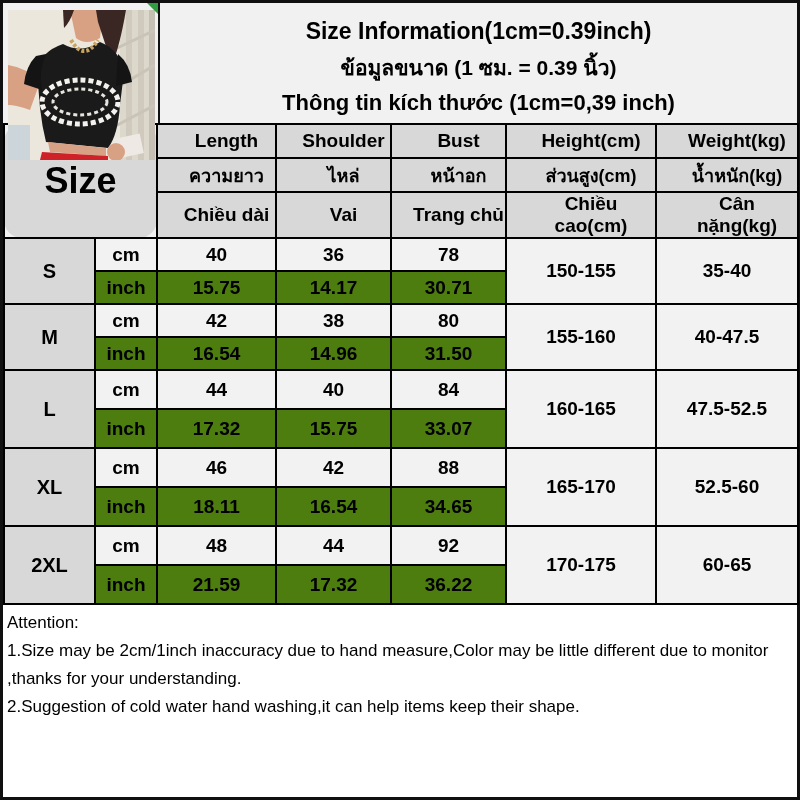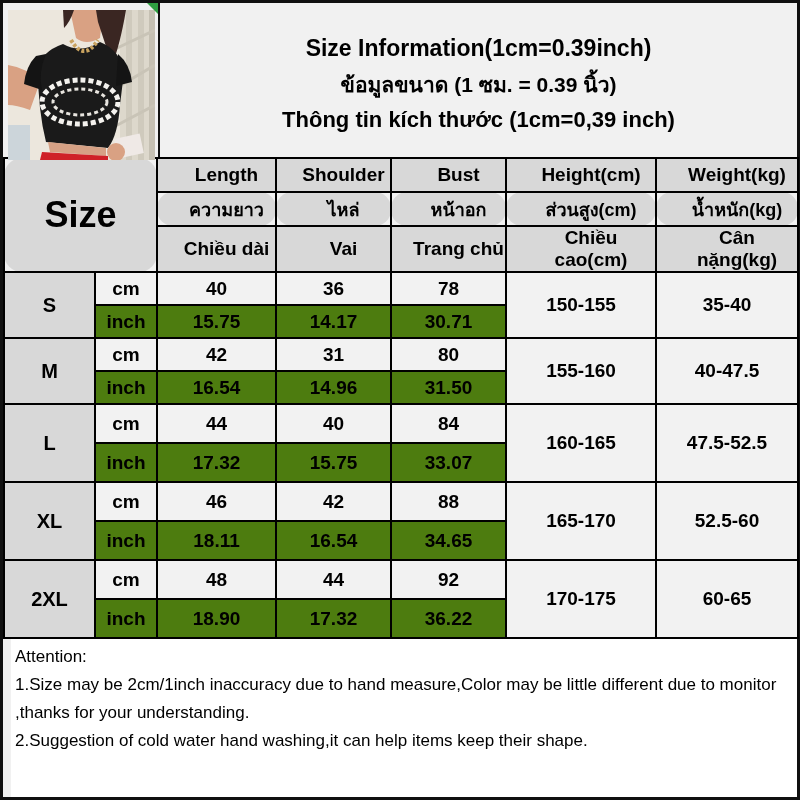--- a/index.html
+++ b/index.html
@@ -2,48 +2,48 @@
 <html><head>
 <meta charset="utf-8">
 <style>
   html,body{margin:0;padding:0;background:#fff;}
   body{width:800px;height:800px;overflow:hidden;
        font-family:"Liberation Sans","DejaVu Sans",sans-serif;color:#000;}
   .page{width:800px;height:800px;box-sizing:border-box;border:3px solid #101010;
         display:flex;flex-direction:column;background:#f1f1f1;}
 
   
-  .top-section{height:154px;display:flex;flex:0 0 auto;background:#f1f1f1;}
+  .top-section{height:120px;display:flex;flex:0 0 auto;background:#f1f1f1;}
   .photo-area{width:155px;flex:0 0 auto;position:relative;border-right:2px solid #111;}
   .photo-frame{position:absolute;left:5px;top:7px;width:147px;height:150px;background:#ece7dd;
                overflow:hidden;}
   .corner-flag{position:absolute;right:0;top:0;width:0;height:0;
                border-top:11px solid #2f9e41;border-left:11px solid transparent;}
   .title-area{flex:1;display:flex;flex-direction:column;align-items:center;justify-content:center;
               gap:6px;padding-top:8px;}
   .t-en{font-size:23px;font-weight:bold;}
   .t-th{font-size:21px;font-weight:bold;}
   .t-vi{font-size:22px;font-weight:bold;}
 
   
   table{border-collapse:collapse;table-layout:fixed;width:100%;flex:0 0 auto;}
   td{border:2px solid #000;text-align:center;vertical-align:middle;padding:0;
      font-weight:bold;font-size:19px;overflow:hidden;}
   tr.h-row td{height:32px;}
   tr.s-row td{height:31px;}
   tr.l-row td{height:37px;}
   .hdr{background:#d8d8d8;padding-left:20px;}
-  .hdr-th{font-size:18px;border-radius:16px;}
+  .hdr-th{font-size:18px;}
   .size-corner{background:#d8d8d8;font-size:36px;font-weight:bold;border-radius:18px;}
   .size-label{background:#d8d8d8;font-size:20px;}
   .bg-lt{background:#f2f2f2;}
   .bg-wh{background:#4d7c0f;}
 
   
-  .attention{flex:1;background:#ffffff;padding:4px 6px 0 4px;font-size:17px;line-height:28px;margin-left:8px;}
+  .attention{flex:1;background:#ffffff;padding:4px 6px 0 4px;font-size:17px;line-height:28px;}
   .attention p{margin:0;}
 </style>
 </head>
 <body>
 
 <div class="page">
 
   <div class="top-section">
     <div class="photo-area">
       <div class="photo-frame">
@@ -143,21 +143,21 @@
         <td class="bg-wh">inch</td>
         <td class="bg-wh">15.75</td>
         <td class="bg-wh">14.17</td>
         <td class="bg-wh">30.71</td>
       </tr>
 
       <tr class="s-row">
         <td class="size-label" rowspan="2">M</td>
         <td class="bg-lt">cm</td>
         <td class="bg-lt">42</td>
-        <td class="bg-lt">31</td>
+        <td class="bg-lt">38</td>
         <td class="bg-lt">80</td>
         <td class="bg-lt" rowspan="2">155-160</td>
         <td class="bg-lt" rowspan="2">40-47.5</td>
       </tr>
       <tr class="s-row">
         <td class="bg-wh">inch</td>
         <td class="bg-wh">16.54</td>
         <td class="bg-wh">14.96</td>
         <td class="bg-wh">31.50</td>
       </tr>
@@ -198,21 +198,21 @@
         <td class="size-label" rowspan="2">2XL</td>
         <td class="bg-lt">cm</td>
         <td class="bg-lt">48</td>
         <td class="bg-lt">44</td>
         <td class="bg-lt">92</td>
         <td class="bg-lt" rowspan="2">170-175</td>
         <td class="bg-lt" rowspan="2">60-65</td>
       </tr>
       <tr class="l-row">
         <td class="bg-wh">inch</td>
-        <td class="bg-wh">18.90</td>
+        <td class="bg-wh">21.59</td>
         <td class="bg-wh">17.32</td>
         <td class="bg-wh">36.22</td>
       </tr>
     </tbody>
   </table>
 
   <div class="attention">
     <p>Attention:</p>
     <p>1.Size may be 2cm/1inch inaccuracy due to hand measure,Color may be little different due to monitor ,thanks for your understanding.</p>
     <p>2.Suggestion of cold water hand washing,it can help items keep their shape.</p>

